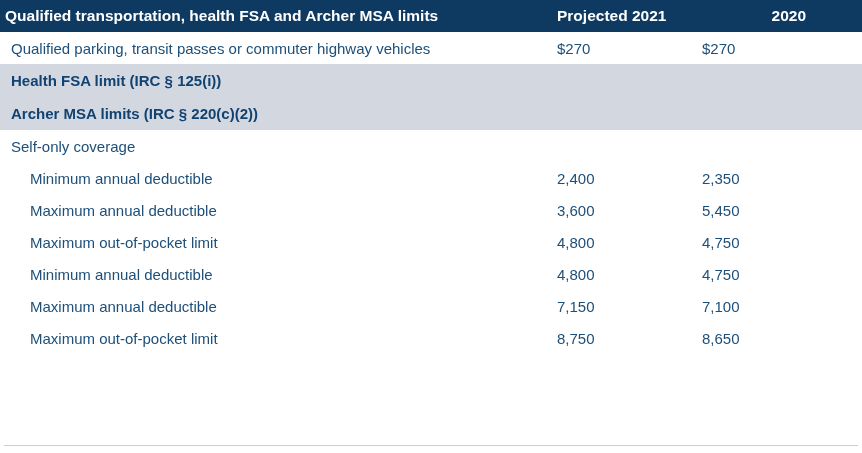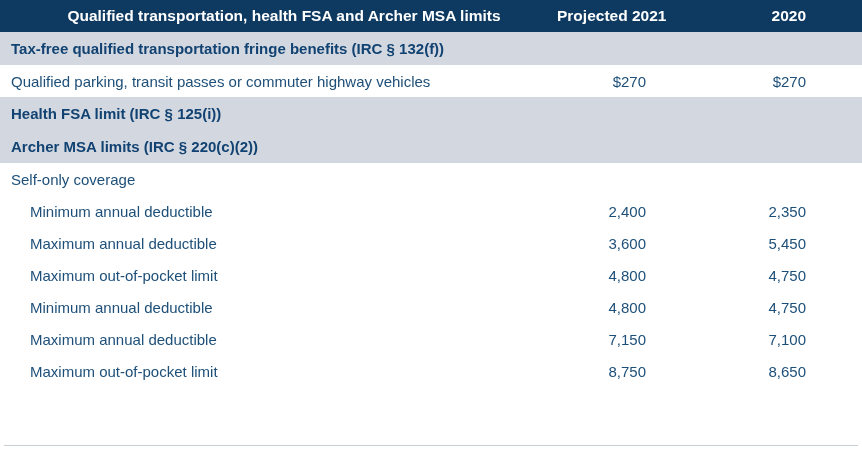--- a/index.html
+++ b/index.html
@@ -35,22 +35,22 @@
     background: #0e3a62;
     color: #ffffff;
     font-weight: bold;
     font-size: 15.5px;
     height: 32px;
     padding: 0;
     vertical-align: middle;
     white-space: nowrap;
   }
   tr.header-row th.th-label {
-    text-align: center;
-    padding-left: 11px;
+    text-align: left;
+    padding-left: 5px;
   }
   tr.header-row th.th-num {
     text-align: right;
     padding-right: 56px;
   }
   tr.header-row th.th-num.last {
     padding-right: 56px;
   }
 
   
@@ -81,21 +81,20 @@
   }
   tr.data-row td.cell-label {
     text-align: left;
     padding-left: 11px;
   }
   tr.data-row.indent td.cell-label {
     padding-left: 30px;
     margin-top: 10px;
   }
   tr.data-row td.cell-num {
-    text-align: right;
     padding-right: 56px;
   }
   tr.data-row.group-row td.cell-label {
   }
 
   
   .bottom-rule {
     position: absolute;
     left: 4px;
     right: 4px;
@@ -115,23 +114,20 @@
       <col class="c-prior">
     </colgroup>
     <thead>
       <tr class="header-row">
         <th class="th-label">Qualified transportation, health FSA and Archer MSA limits</th>
         <th class="th-num">Projected 2021</th>
         <th class="th-num last">2020</th>
       </tr>
     </thead>
     <tbody id="table-body">
-        <tr class="section-row">
-          <td class="sec-label" colspan="3">Tax-free qualified transportation fringe benefits (IRC § 132(f))</td>
-        </tr>
         <tr class="data-row">
           <td class="cell-label">Qualified parking, transit passes or commuter highway vehicles</td>
           <td class="cell-num">$270</td>
           <td class="cell-num">$270</td>
         </tr>
         <tr class="section-row">
           <td class="sec-label" colspan="3">Health FSA limit (IRC § 125(i))</td>
         </tr>
         <tr class="section-row">
           <td class="sec-label" colspan="3">Archer MSA limits (IRC § 220(c)(2))</td>

